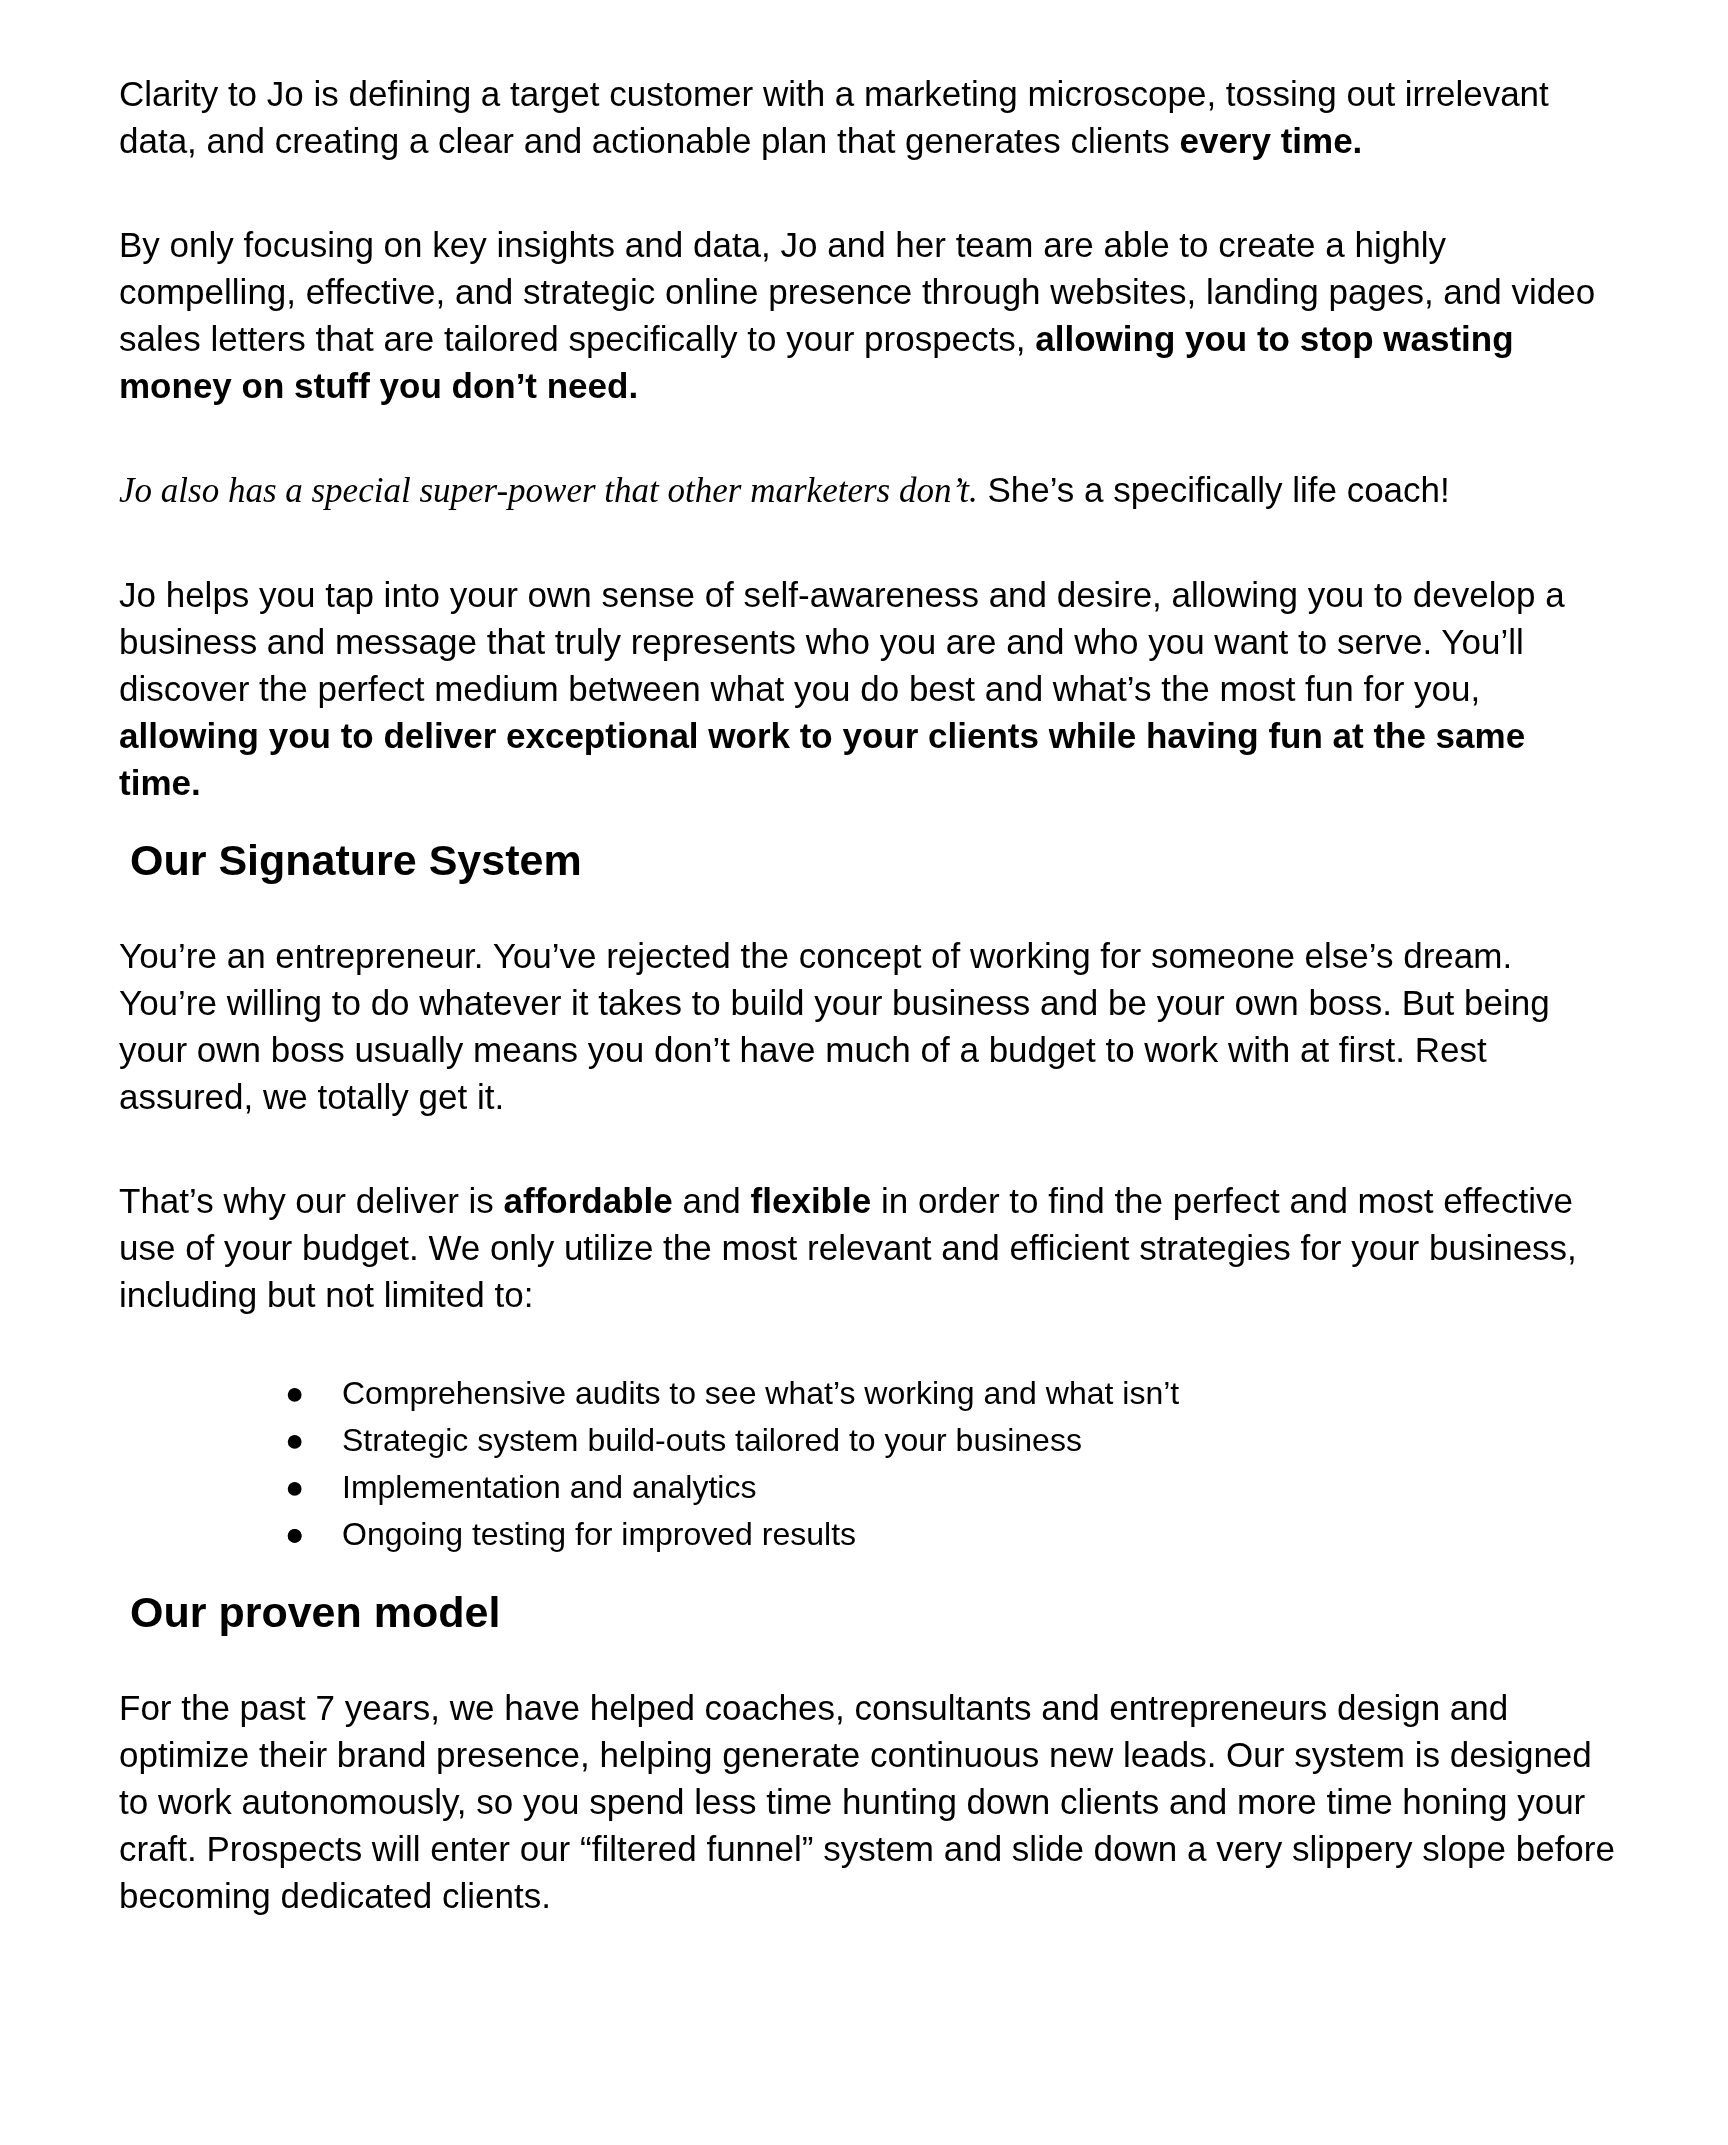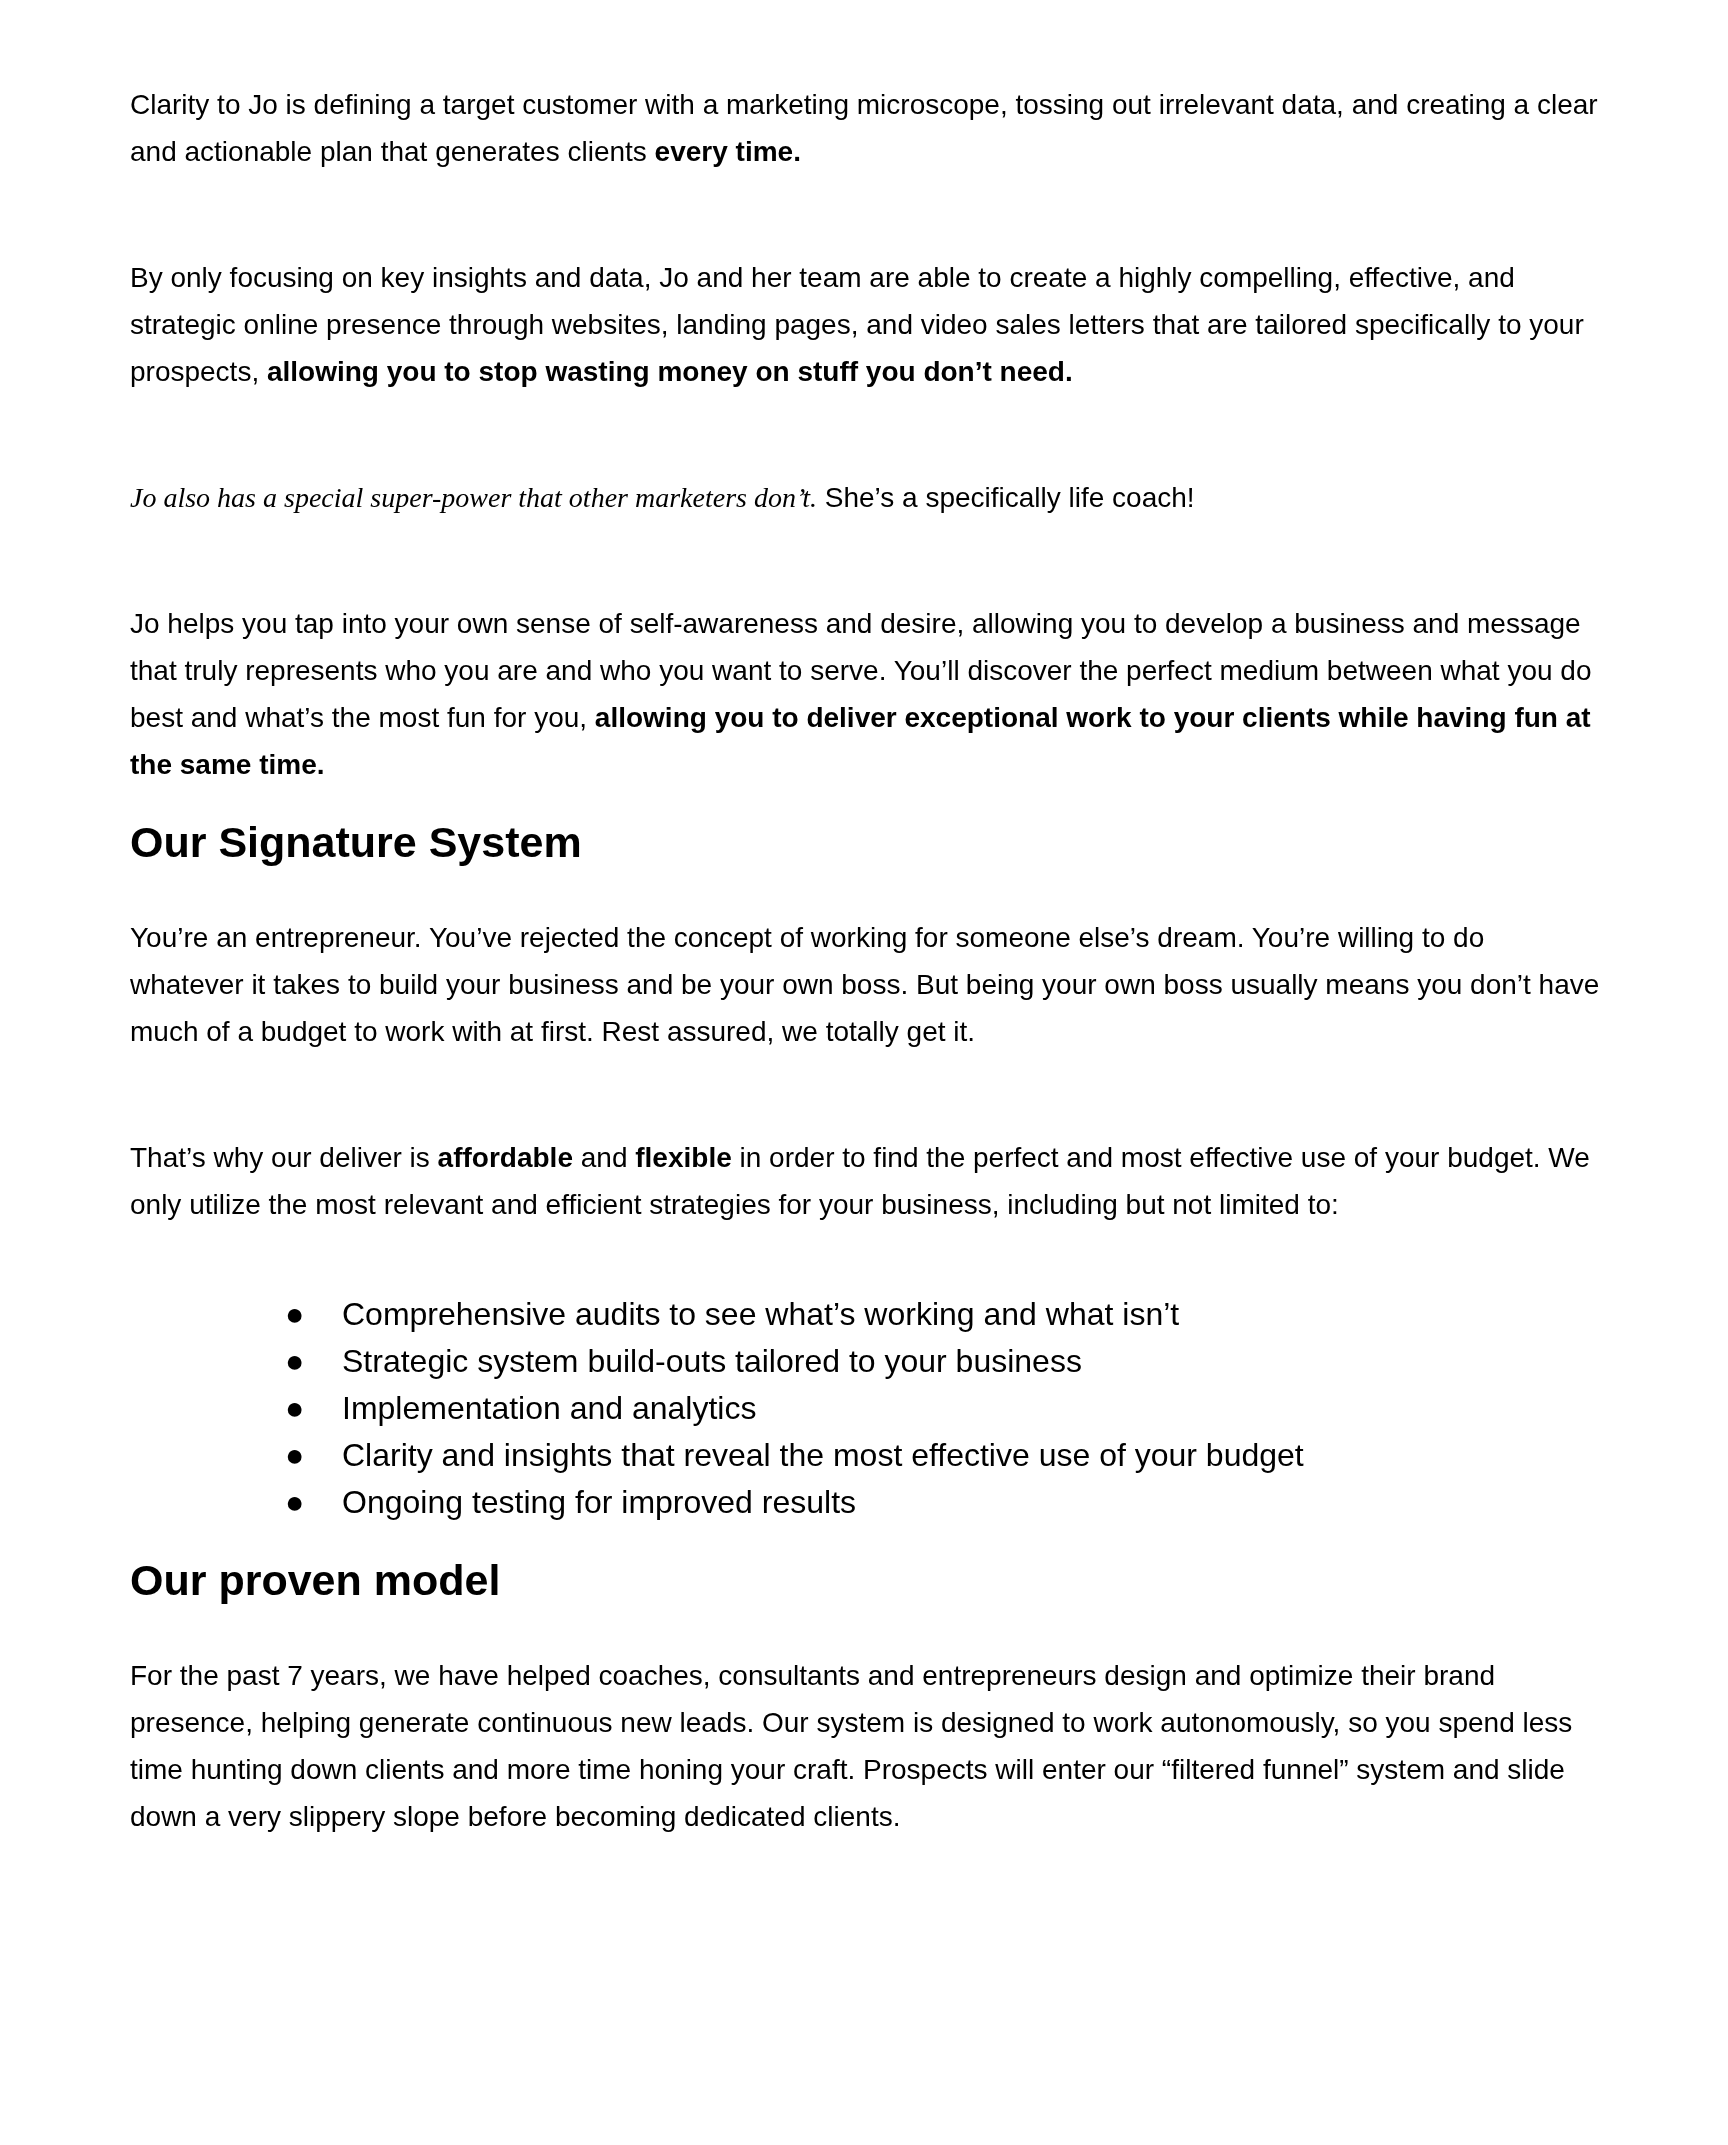--- a/index.html
+++ b/index.html
@@ -2,21 +2,21 @@
 <html style="font-size:14.4px"><head>
 <meta charset="utf-8">
 <style>
   html, body { margin: 0; padding: 0; background: #ffffff; }
   body {
     width: 1728px; height: 2146px; overflow: hidden;
     font-family: "Liberation Sans", sans-serif;
     color: #000000;
   }
   .page { position: relative; padding: 65px 108px 0 114px; }
-  p { margin: 16px; font-size: 28px; line-height: 47px; }
+  p { margin: 5px; font-size: 35px; line-height: 47px; }
   .gap { height: 47px; }
   h2 { margin: 16px; font-size: 43px; line-height: 54px; font-weight: bold; }
   ul { margin: 0; padding: 0; list-style: none; }
   li { position: relative; font-size: 32px; line-height: 47px; padding-left: 228px; }
   li .bullet { position: absolute; left: 171px; top: 0; }
   b { font-weight: bold; }
   i { font-style: italic; font-family: Liberation Serif, serif; }
 </style>
 </head>
 <body>
@@ -39,21 +39,21 @@
   <p>You’re an entrepreneur. You’ve rejected the concept of working for someone else’s dream. You’re willing to do whatever it takes to build your business and be your own boss. But being your own boss usually means you don’t have much of a budget to work with at first. Rest assured, we totally get it.</p>
   <div class="gap"></div>
 
   <p><span>That’s why our deliver is </span><b>affordable</b><span> and </span><b>flexible</b><span> in order to find the perfect and most effective use of your budget. We only utilize the most relevant and efficient strategies for your business, including but not limited to:</span></p>
   <div class="gap"></div>
 
   <ul>
     <li><span class="bullet">●</span><span>Comprehensive audits to see what’s working and what isn’t</span></li>
     <li><span class="bullet">●</span><span>Strategic system build-outs tailored to your business</span></li>
     <li><span class="bullet">●</span><span>Implementation and analytics</span></li>
-    <li><span class="bullet">●</span><span>Clarity and insights that reveal the most effective use of your budget</span></li>
+    <li><span class="bullet">●</span></li>
     <li><span class="bullet">●</span><span>Ongoing testing for improved results</span></li>
   </ul>
 
   <h2 style="margin-top:27px; margin-bottom:45px;">Our proven model</h2>
 
   <p>For the past 7 years, we have helped coaches, consultants and entrepreneurs design and optimize their brand presence, helping generate continuous new leads. Our system is designed to work autonomously, so you spend less time hunting down clients and more time honing your craft. Prospects will enter our “filtered funnel” system and slide down a very slippery slope before becoming dedicated clients.</p>
 
 </div>
 
 

